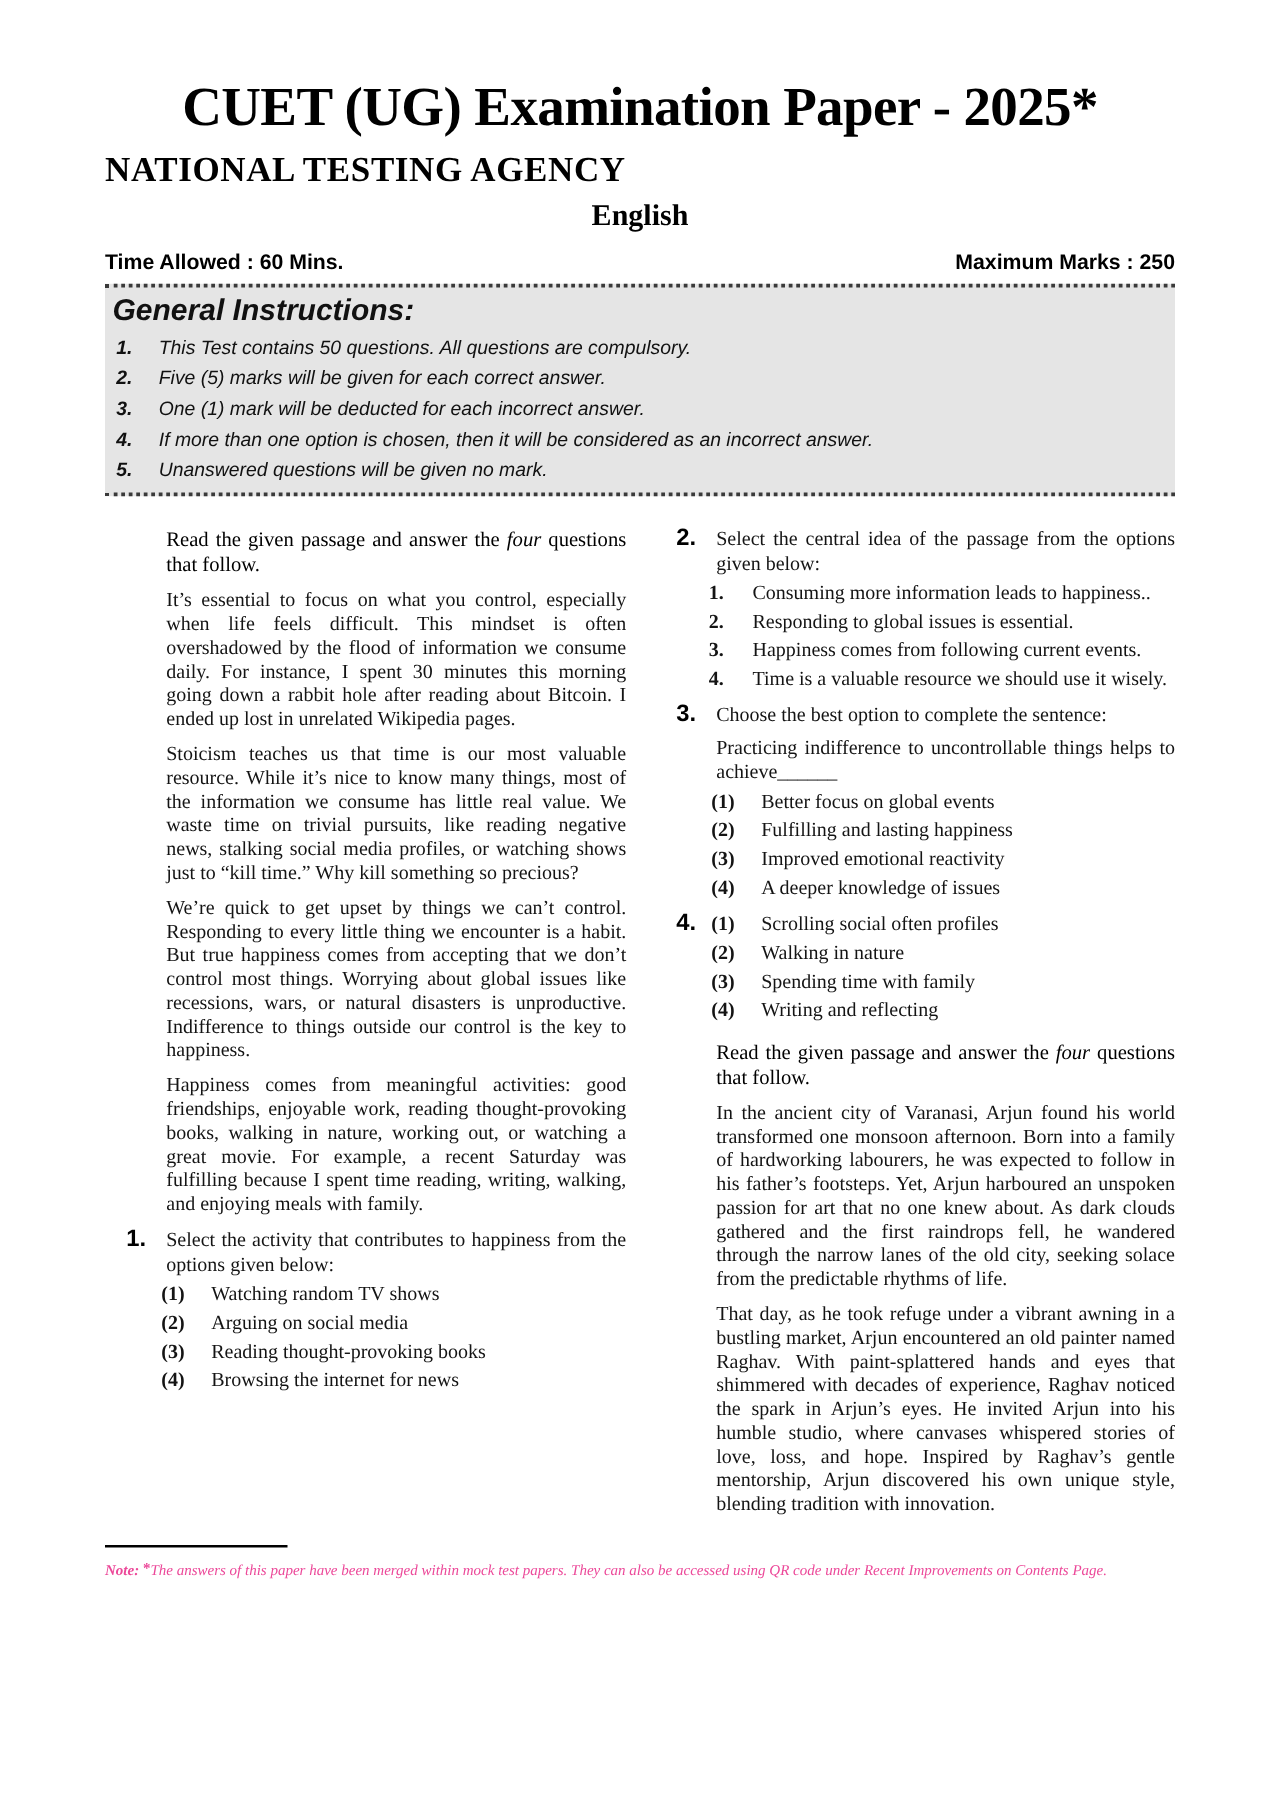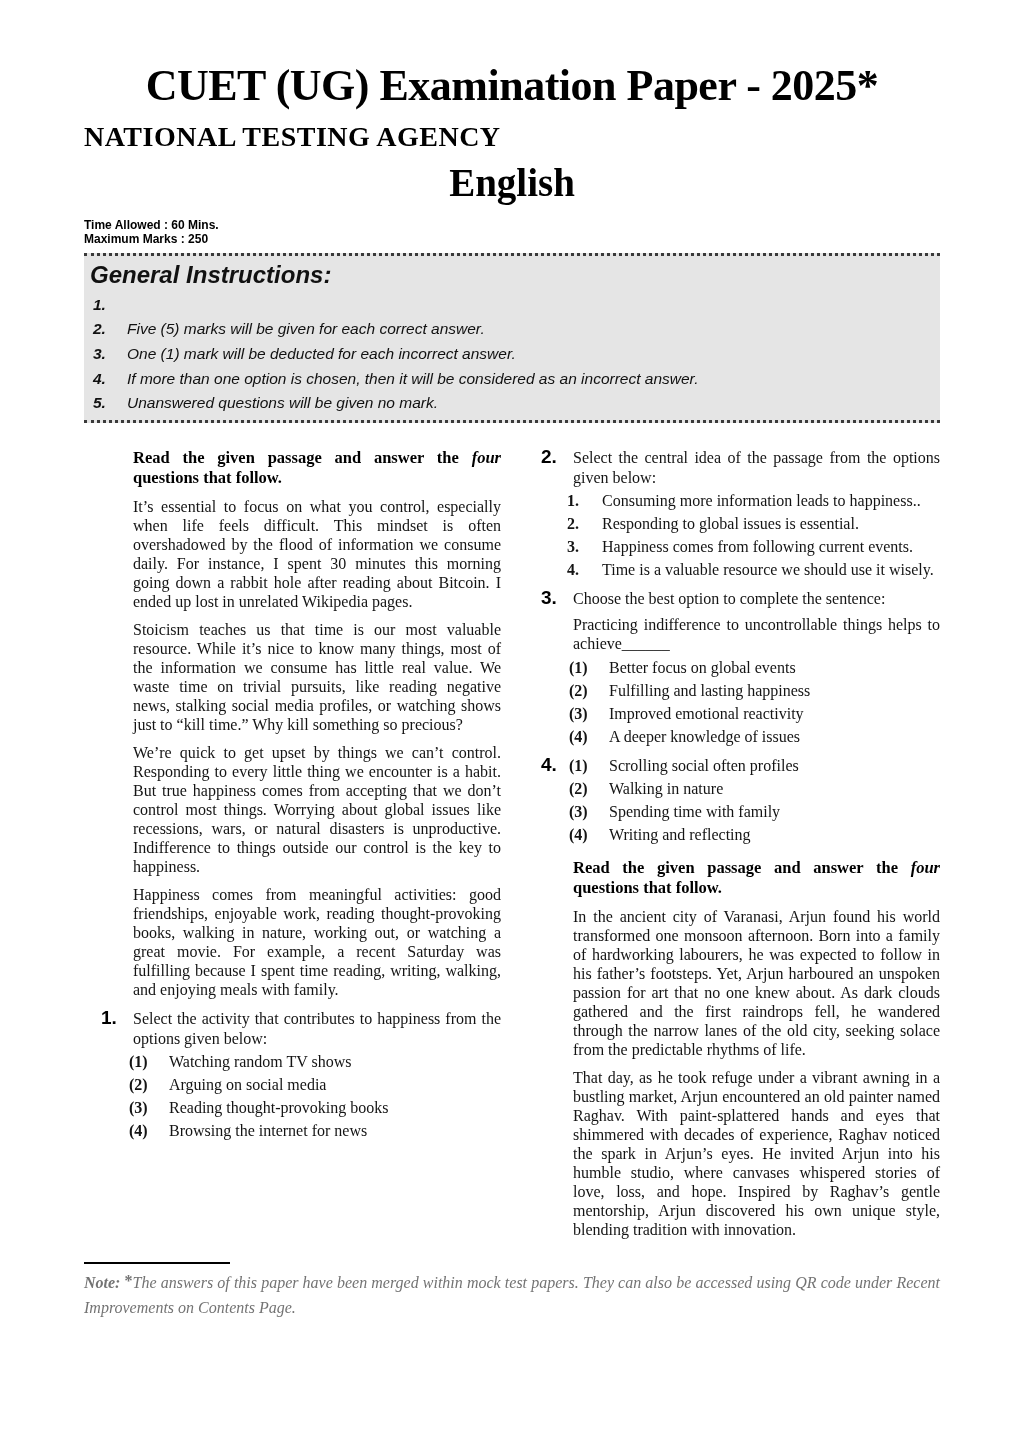--- a/index.html
+++ b/index.html
@@ -13,45 +13,45 @@
   
   .title {
     font-family:"Liberation Serif", serif; font-weight:700;
     font-size:44px; line-height:1.1; text-align:center; color:#000;
     letter-spacing:-0.5px;
   }
   .agency {
     font-weight:700; font-size:28px; margin-top:11px; color:#000;
     letter-spacing:0.5px;
   }
-  .subject { font-weight:700; font-size:39px; text-align:center; margin-top:7px; color:#000; }
+  .subject { font-weight:700; font-size:24px; text-align:center; margin-top:7px; color:#000; }
   .meta-row {
     display:flex; justify-content:space-between; align-items:baseline;
-    font-family:"Liberation Sans", sans-serif; font-weight:700; font-size:12px;
-    margin-top:13px; padding-bottom:7px; color:#000;flex-direction:column;
+    font-family:"Liberation Sans", sans-serif; font-weight:700; font-size:17px;
+    margin-top:13px; padding-bottom:7px; color:#000;
   }
 
   
   .instructions {
     background:#e5e5e5;
     border-top:3px dotted #3a3a3a; border-bottom:3px dotted #3a3a3a;
     padding:5px 10px 7px 6px;
     font-family:"Liberation Sans", sans-serif; font-style:italic; color:#111;
   }
   .ins-heading { font-weight:700; font-size:24px; line-height:1.2; }
   .ins-item { display:flex; font-size:15.5px; line-height:1.3; margin-top:4.5px; }
   .ins-num { font-weight:700; flex:none; width:37px; padding-left:3px; }
 
   
   .columns { display:flex; margin-top:25px; padding-left:19px; }
   .col { width:398px; }
   .col.right { margin-left:42px; width:397px; }
 
   .passage-header {
-    font-weight:700; font-size:16.5px; line-height:20px;
+    font-weight:400; font-size:16.5px; line-height:20px;
     text-align:justify; margin-left:30px; margin-bottom:9px; color:#000;
   }
   .passage-header i { font-style:italic; }
   .passage {
     font-size:16px; line-height:19px; text-align:justify;
     margin-left:30px; margin-bottom:9px;
   }
 
   .question { position:relative; padding-left:30px; margin-top:10px; margin-bottom:9px; }
   .qnum {
@@ -60,22 +60,22 @@
   }
   .qtext { font-size:16px; line-height:19.5px; text-align:justify; margin-bottom:3px; }
   .qstem { font-size:16px; line-height:19.5px; text-align:justify; margin-top:6px; margin-bottom:4px; }
   .option { display:flex; margin-top:3.5px; }
   .olabel { flex:none; width:40px; font-weight:700; font-size:16px; line-height:19.5px; margin-left:-4px; }
   .otext { flex:1; font-size:16px; line-height:19.5px; text-align:justify; }
 
   
   .footnote-rule { width:146px; border-top:2px solid #000; margin-top:14px; }
   .footnote {
-    margin-top:4px; font-style:italic; font-size:16px; line-height:25px;
-    text-align:justify; color:#737373;
+    margin-top:4px; font-style:italic; font-size:12px; line-height:25px;
+    text-align:justify; color:#ec4899;
   }
   .footnote .note-label { font-weight:700; }
   .footnote .note-star { font-weight:700; font-style:normal; vertical-align:2px; }
 </style>
 </head>
 <body>
 
 <div class="page">
 
   <div class="title">CUET (UG) Examination Paper - 2025*</div>
@@ -84,20 +84,21 @@
 
   <div class="meta-row">
     <span>Time Allowed : 60 Mins.</span>
     <span>Maximum Marks : 250</span>
   </div>
 
   <div class="instructions">
     <div class="ins-heading">General Instructions:</div>
     <div class="ins-item">
       <span class="ins-num">1.</span>
+      <span>This Test contains 50 questions. All questions are compulsory.</span>
     </div>
     <div class="ins-item">
       <span class="ins-num">2.</span>
       <span>Five (5) marks will be given for each correct answer.</span>
     </div>
     <div class="ins-item">
       <span class="ins-num">3.</span>
       <span>One (1) mark will be deducted for each incorrect answer.</span>
     </div>
     <div class="ins-item">

